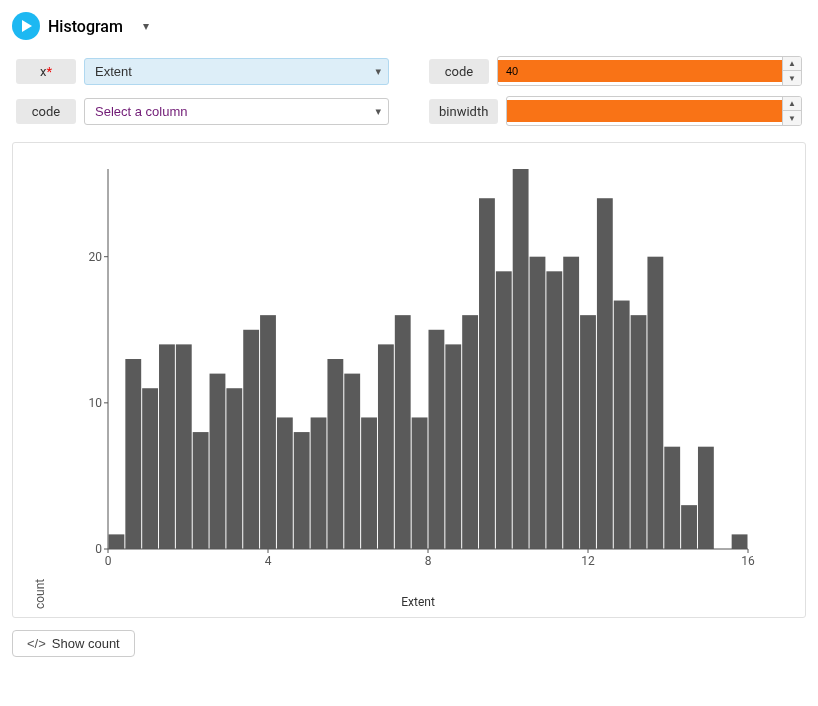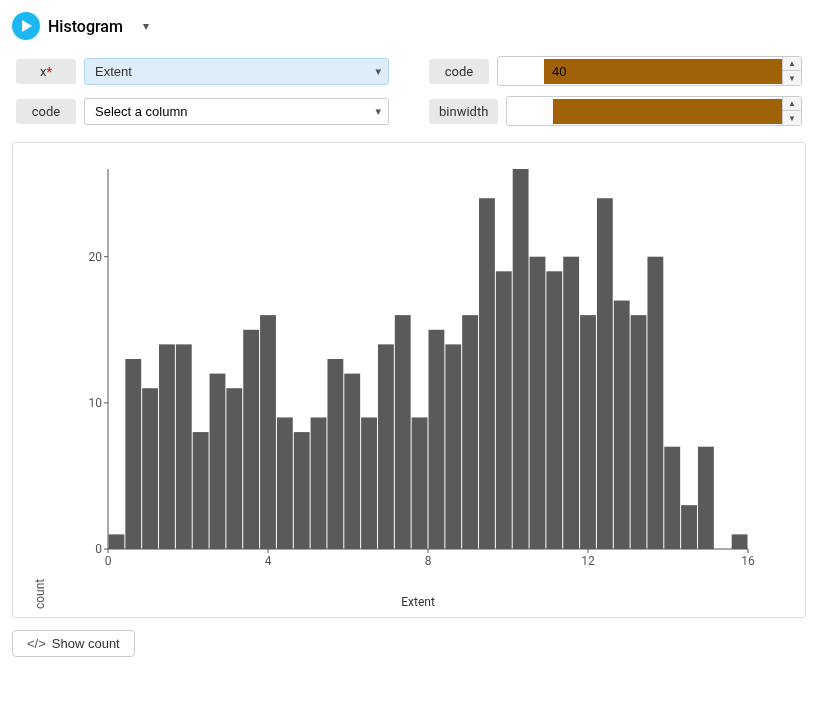--- a/index.html
+++ b/index.html
@@ -85,21 +85,21 @@
       border-radius: 3px;
       background: #ddeef8;
       color: #333;
       cursor: pointer;
       appearance: none;
       -webkit-appearance: none;
     }
     .select-wrapper.empty select {
       background: #fff;
       border: 1px solid #ccc;
-      color: #000000;
+      color: #701a75;
     }
     .select-caret {
       position: absolute;
       right: 8px;
       top: 50%;
       transform: translateY(-50%);
       pointer-events: none;
       color: #555;
       font-size: 11px;
     }
@@ -107,25 +107,24 @@
       flex: 1;
       display: flex;
       align-items: center;
       border: 1px solid #ccc;
       border-radius: 3px;
       overflow: hidden;
     }
     .control-input {
       flex: 1;
       padding: 5px 8px;
-      font-size: 13px;
+      font-size: 11px;
       border: none;
       outline: none;
-      background: #a16207;
-      margin-left: 46px;
+      background: #f97316;
     }
     .spin-btns {
       display: flex;
       flex-direction: column;
       border-left: 1px solid #ccc;
     }
     .spin-btn {
       width: 18px;
       height: 14px;
       background: #f5f5f5;

